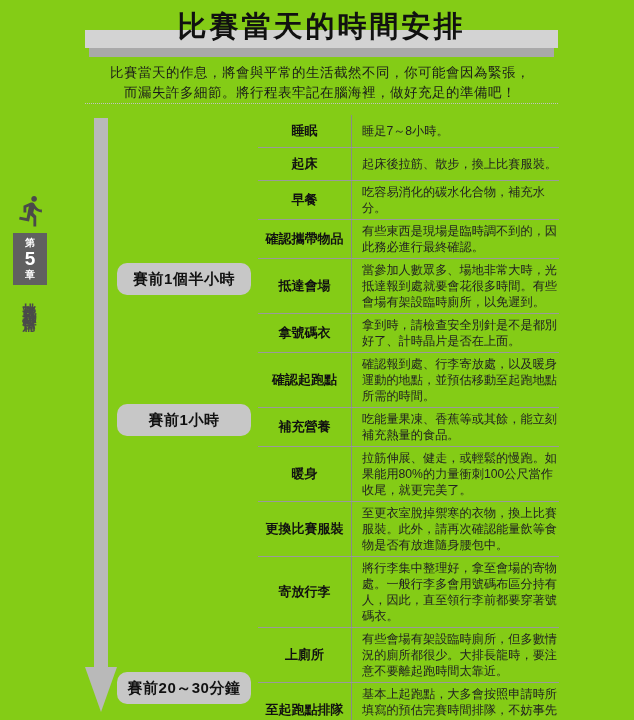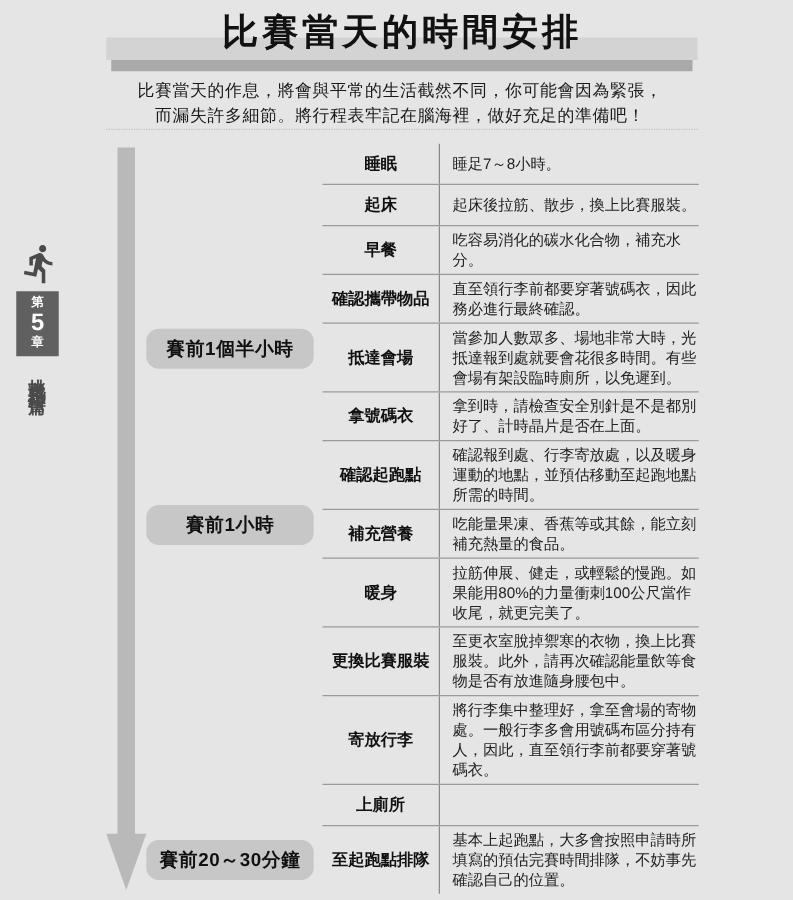--- a/index.html
+++ b/index.html
@@ -1,20 +1,20 @@
 <!DOCTYPE html>
 <html><head>
 <meta charset="utf-8">
 <style>
   html, body { margin: 0; padding: 0; background: #ffffff; }
   .page {
     position: relative;
     width: 634px;
     height: 720px;
-    background: #e5e5e5;
+    background: #84cc16;
     overflow: hidden;
     font-family: "Liberation Sans", "DejaVu Sans", sans-serif;
     color: #1a1a1a;
   }
 
   
   .title-block { position: absolute; left: 85px; top: 6px; width: 473px; height: 52px; }
   .title-bar-light { position: absolute; left: 0; top: 24px; width: 473px; height: 18px; background: #d3d3d3; }
   .title-bar-dark  { position: absolute; left: 4px; top: 42px; width: 465px; height: 9px; background: #a9a9a9; }
   .page-title {
@@ -129,21 +129,21 @@
     </div>
     <div class="table-row">
       <div class="cell-activity">早餐</div>
       <div class="cell-desc">
           <span>吃容易消化的碳水化合物，補充水分。</span>
         </div>
     </div>
     <div class="table-row">
       <div class="cell-activity">確認攜帶物品</div>
       <div class="cell-desc">
-          <span>直至領行李前都要穿著號碼衣，因此務必進行最終確認。</span>
+          <span>有些東西是現場是臨時調不到的，因此務必進行最終確認。</span>
         </div>
     </div>
     <div class="table-row">
       <div class="cell-activity">抵達會場</div>
       <div class="cell-desc">
           <span>當參加人數眾多、場地非常大時，光抵達報到處就要會花很多時間。有些會場有架設臨時廁所，以免遲到。</span>
         </div>
     </div>
     <div class="table-row">
       <div class="cell-activity">拿號碼衣</div>
@@ -176,20 +176,23 @@
         </div>
     </div>
     <div class="table-row">
       <div class="cell-activity">寄放行李</div>
       <div class="cell-desc">
           <span>將行李集中整理好，拿至會場的寄物處。一般行李多會用號碼布區分持有人，因此，直至領行李前都要穿著號碼衣。</span>
         </div>
     </div>
     <div class="table-row">
       <div class="cell-activity">上廁所</div>
+      <div class="cell-desc">
+          <span>有些會場有架設臨時廁所，但多數情況的廁所都很少。大排長龍時，要注意不要離起跑時間太靠近。</span>
+        </div>
     </div>
     <div class="table-row">
       <div class="cell-activity">至起跑點排隊</div>
       <div class="cell-desc">
           <span>基本上起跑點，大多會按照申請時所填寫的預估完賽時間排隊，不妨事先確認自己的位置。</span>
         </div>
     </div>
   </div>
 
 </div>

